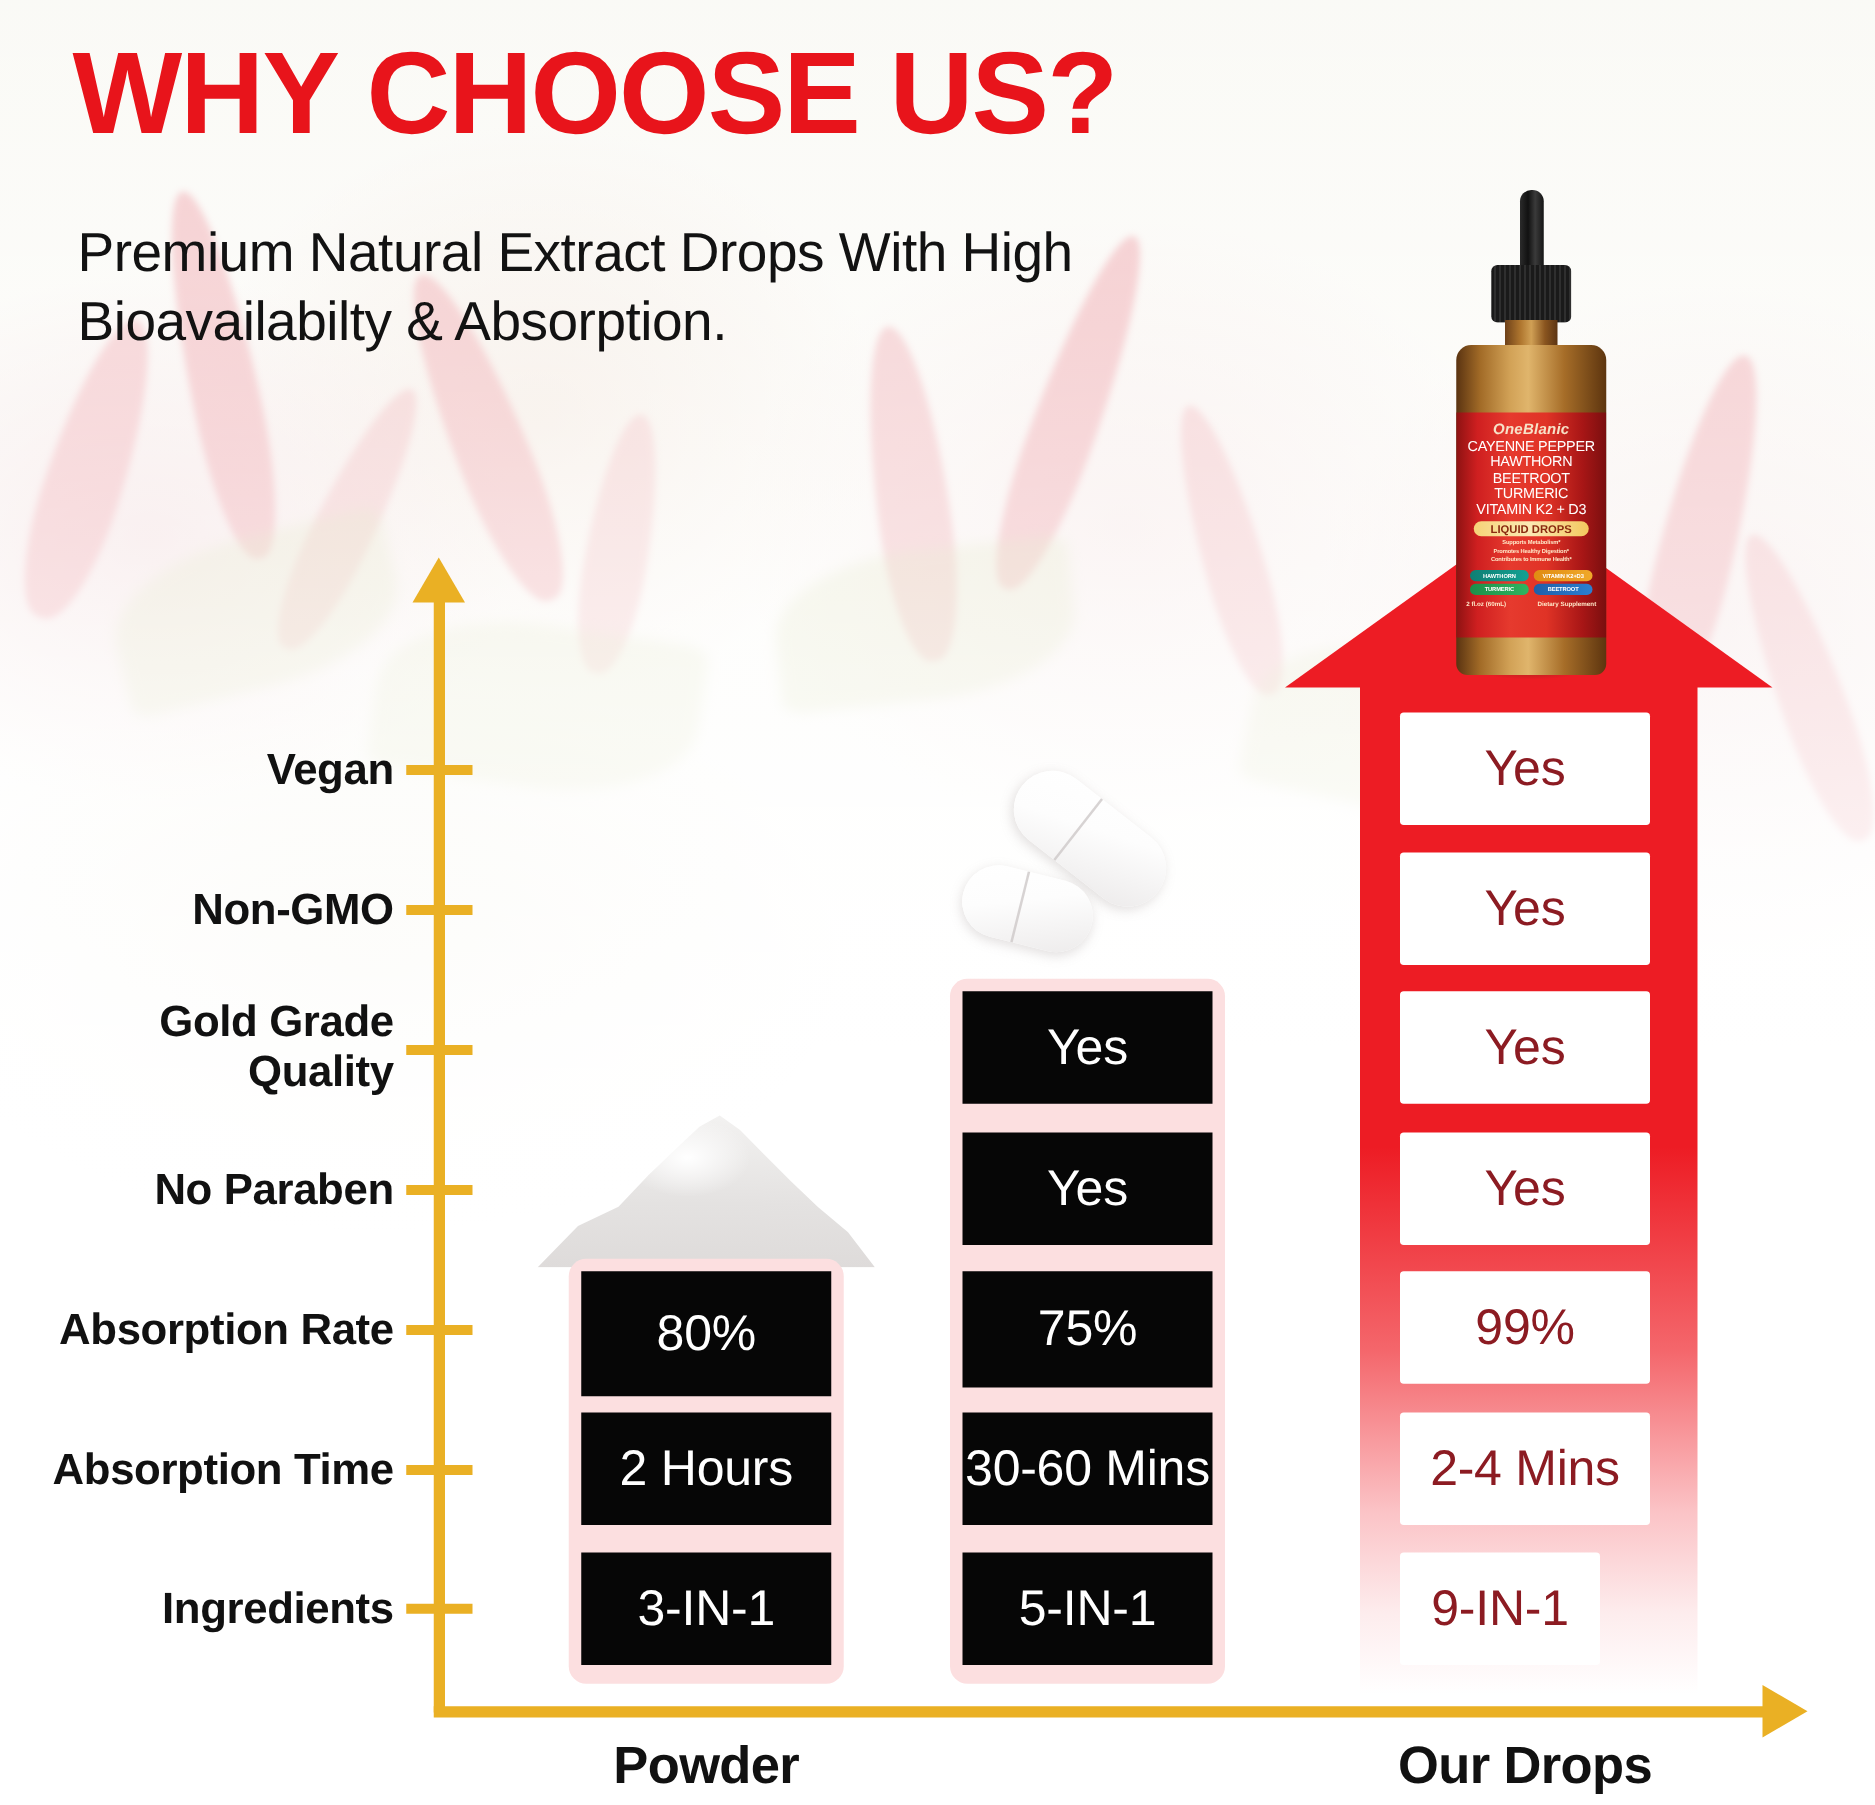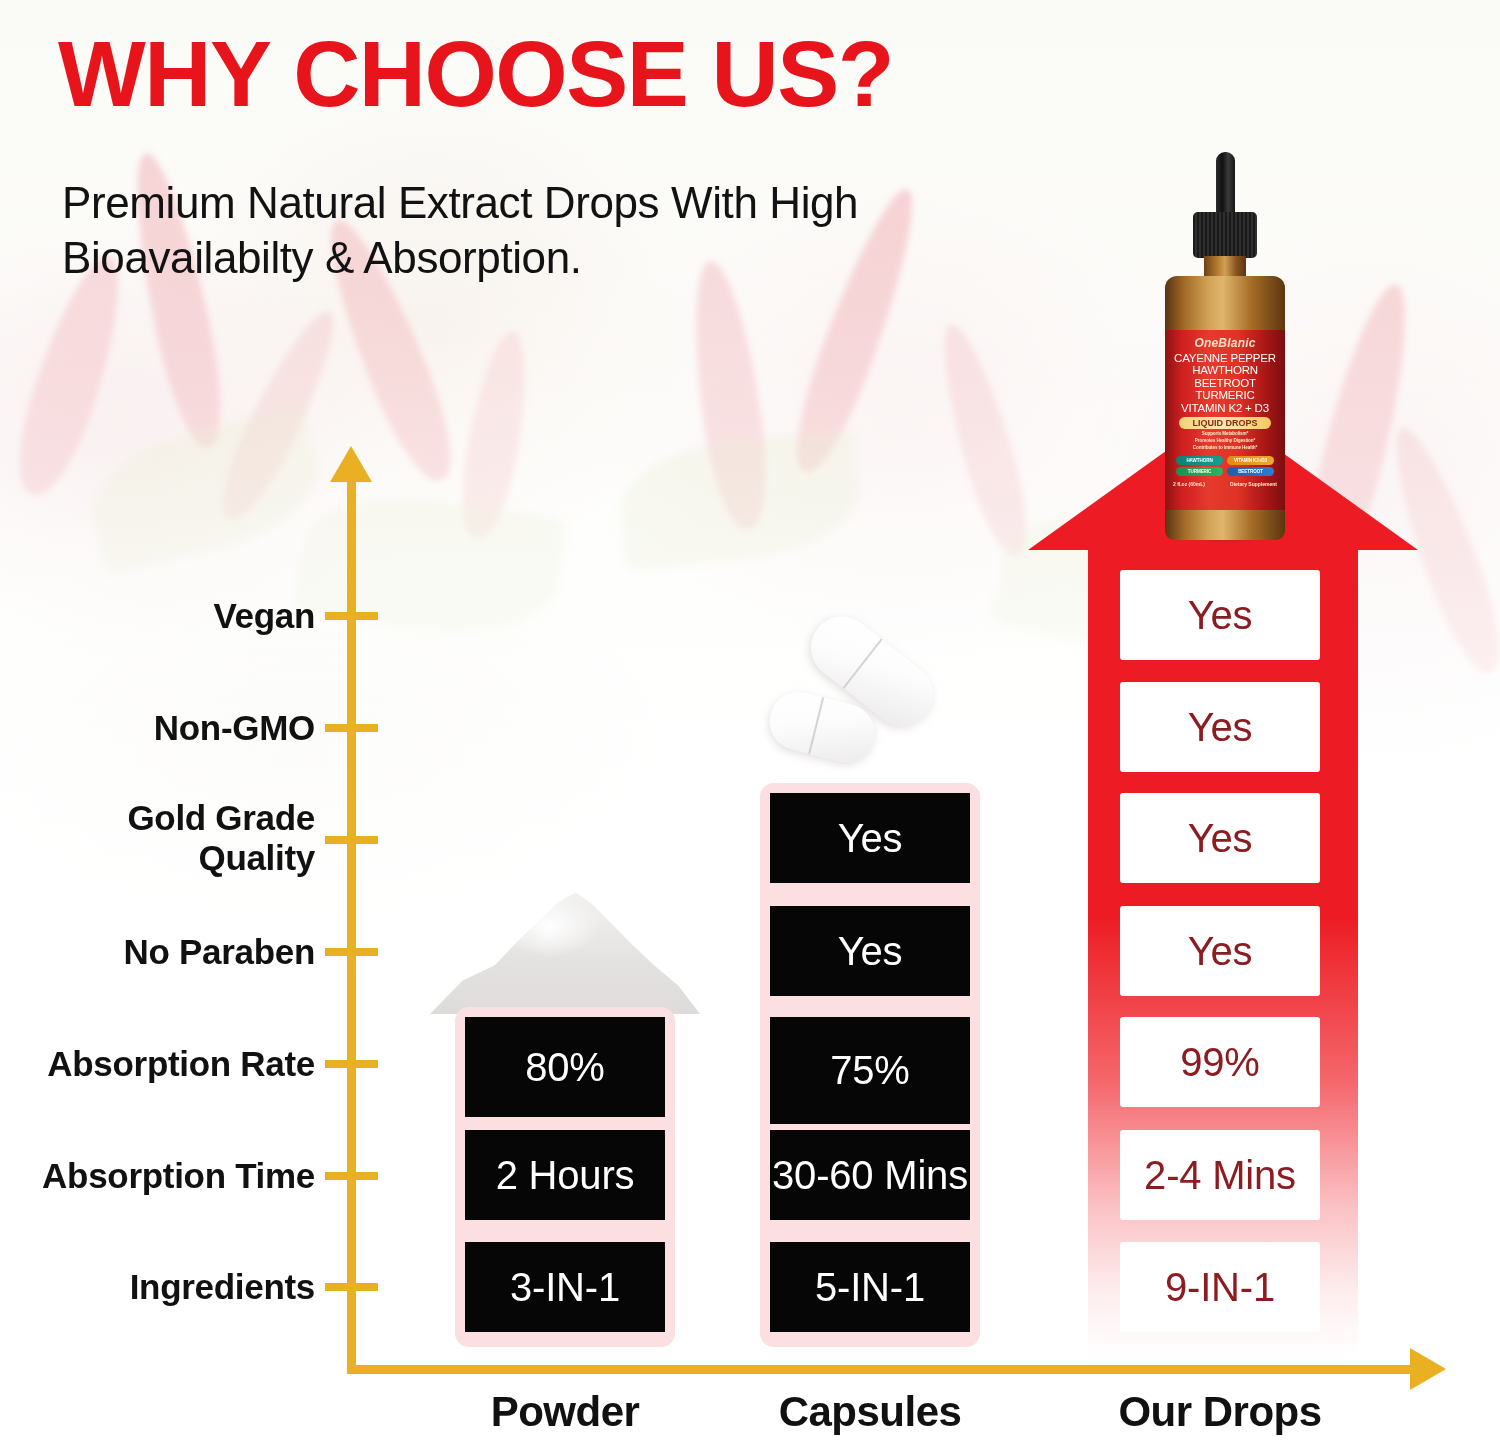--- a/index.html
+++ b/index.html
@@ -471,29 +471,28 @@
   </div>
 
   <div class="col-pink" style="left:455px; top:1007px; width:220px; height:340px;"></div>
   <div class="cell-dark" style="left:465px; top:1017px; width:200px; height:100px;">80%</div>
   <div class="cell-dark" style="left:465px; top:1130px; width:200px; height:90px;">2 Hours</div>
   <div class="cell-dark" style="left:465px; top:1242px; width:200px; height:90px;">3-IN-1</div>
 
   <div class="col-pink" style="left:760px; top:783px; width:220px; height:564px;"></div>
   <div class="cell-dark" style="left:770px; top:793px; width:200px; height:90px;">Yes</div>
   <div class="cell-dark" style="left:770px; top:906px; width:200px; height:90px;">Yes</div>
-  <div class="cell-dark" style="left:770px; top:1017px; width:200px; height:107px;">75%</div>
+  <div class="cell-dark" style="left:770px; top:1017px; width:200px; height:93px;">75%</div>
   <div class="cell-dark" style="left:770px; top:1130px; width:200px; height:90px;">30-60 Mins</div>
   <div class="cell-dark" style="left:770px; top:1242px; width:200px; height:90px;">5-IN-1</div>
 
   <div class="cell-white" style="left:1120px; top:570px; width:200px; height:90px;">Yes</div>
   <div class="cell-white" style="left:1120px; top:682px; width:200px; height:90px;">Yes</div>
   <div class="cell-white" style="left:1120px; top:793px; width:200px; height:90px;">Yes</div>
   <div class="cell-white" style="left:1120px; top:906px; width:200px; height:90px;">Yes</div>
   <div class="cell-white" style="left:1120px; top:1017px; width:200px; height:90px;">99%</div>
   <div class="cell-white" style="left:1120px; top:1130px; width:200px; height:90px;">2-4 Mins</div>
-  <div class="cell-white" style="left:1120px; top:1242px; width:200px; height:90px;">9-IN-1</div>
+  <div class="cell-white" style="left:1120px; top:1242px; width:160px; height:90px;">9-IN-1</div>
 
   <div class="x-label" style="left:435px;  width:260px;">Powder</div>
-  <div class="x-label" style="left:740px;  width:260px;">Capsules</div>
   <div class="x-label" style="left:1090px; width:260px;">Our Drops</div>
 
 </div>
 
 </body></html>

